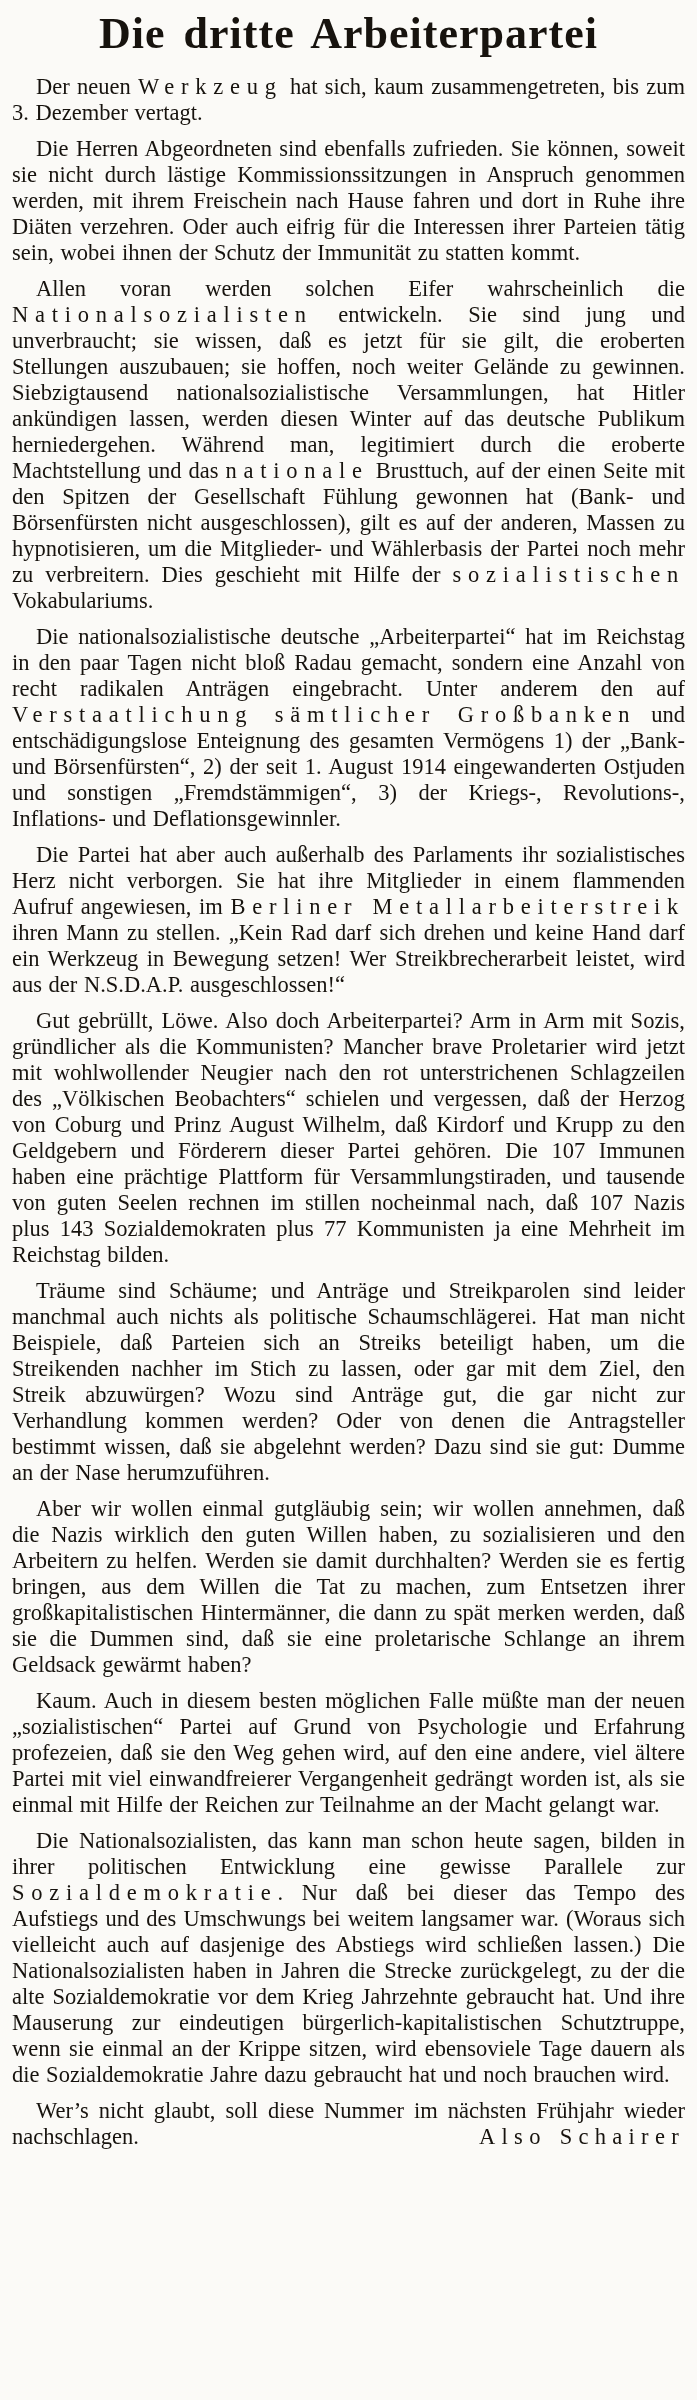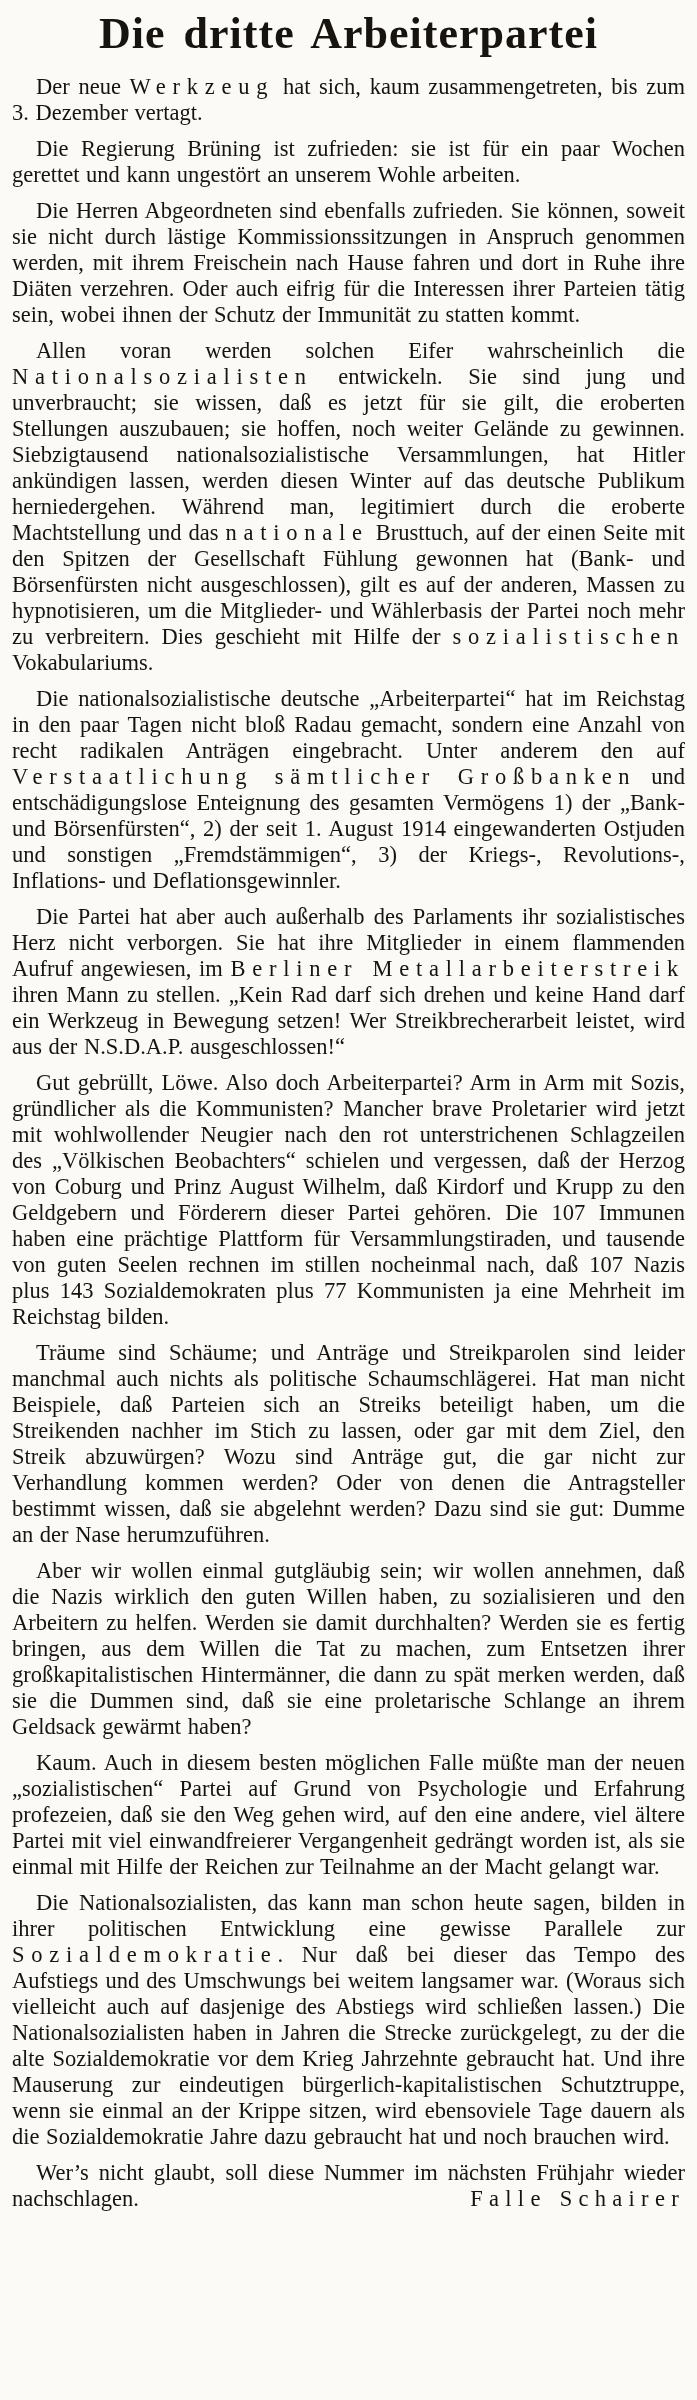--- a/index.html
+++ b/index.html
@@ -45,26 +45,25 @@
     padding-left:12px;
   }
   .para::after{content:"";display:block;clear:both;}
 </style>
 </head>
 <body>
 
 <div class="page">
   <h1 class="article-title">Die dritte Arbeiterpartei</h1>
   <div id="article-body">
-      <p class="para"><span class="">Der neue </span><span class="sperr">Werkzeug</span><span class=""> hat sich, kaum zusammengetreten, bis zum 3. Dezember vertagt.</span></p>
-      <p class="para"><span class="">Die Regierung Brüning ist zufrieden: sie ist für ein paar Wochen gerettet und kann ungestört an unserem Wohle arbeiten.</span></p>
+      <p class="para"><span class="">Der neuen </span><span class="sperr">Werkzeug</span><span class=""> hat sich, kaum zusammengetreten, bis zum 3. Dezember vertagt.</span></p>
       <p class="para"><span class="">Die Herren Abgeordneten sind ebenfalls zufrieden. Sie können, soweit sie nicht durch lästige Kommissionssitzungen in Anspruch genommen werden, mit ihrem Freischein nach Hause fahren und dort in Ruhe ihre Diäten verzehren. Oder auch eifrig für die Interessen ihrer Parteien tätig sein, wobei ihnen der Schutz der Immunität zu statten kommt.</span></p>
       <p class="para"><span class="">Allen voran werden solchen Eifer wahrscheinlich die </span><span class="sperr">Nationalsozialisten</span><span class=""> entwickeln. Sie sind jung und unverbraucht; sie wissen, daß es jetzt für sie gilt, die eroberten Stellungen auszubauen; sie hoffen, noch weiter Gelände zu gewinnen. Siebzigtausend nationalsozialistische Versammlungen, hat Hitler ankündigen lassen, werden diesen Winter auf das deutsche Publikum herniedergehen. Während man, legitimiert durch die eroberte Machtstellung und das </span><span class="sperr">nationale</span><span class=""> Brusttuch, auf der einen Seite mit den Spitzen der Gesellschaft Fühlung gewonnen hat (Bank- und Börsenfürsten nicht ausgeschlossen), gilt es auf der anderen, Massen zu hypnotisieren, um die Mitglieder- und Wählerbasis der Partei noch mehr zu verbreitern. Dies geschieht mit Hilfe der </span><span class="sperr">sozialistischen</span><span class=""> Vokabulariums.</span></p>
       <p class="para"><span class="">Die nationalsozialistische deutsche „Arbeiterpartei“ hat im Reichstag in den paar Tagen nicht bloß Radau gemacht, sondern eine Anzahl von recht radikalen Anträgen eingebracht. Unter anderem den auf </span><span class="sperr">Verstaatlichung sämtlicher Großbanken</span><span class=""> und entschädigungslose Enteignung des gesamten Vermögens 1) der „Bank- und Börsenfürsten“, 2) der seit 1. August 1914 eingewanderten Ostjuden und sonstigen „Fremdstämmigen“, 3) der Kriegs-, Revolutions-, Inflations- und Deflationsgewinnler.</span></p>
       <p class="para"><span class="">Die Partei hat aber auch außerhalb des Parlaments ihr sozialistisches Herz nicht verborgen. Sie hat ihre Mitglieder in einem flammenden Aufruf angewiesen, im </span><span class="sperr">Berliner Metallarbeiterstreik</span><span class=""> ihren Mann zu stellen. „Kein Rad darf sich drehen und keine Hand darf ein Werkzeug in Bewegung setzen! Wer Streikbrecherarbeit leistet, wird aus der N.S.D.A.P. ausgeschlossen!“</span></p>
       <p class="para"><span class="">Gut gebrüllt, Löwe. Also doch Arbeiterpartei? Arm in Arm mit Sozis, gründlicher als die Kommunisten? Mancher brave Proletarier wird jetzt mit wohlwollender Neugier nach den rot unterstrichenen Schlagzeilen des „Völkischen Beobachters“ schielen und vergessen, daß der Herzog von Coburg und Prinz August Wilhelm, daß Kirdorf und Krupp zu den Geldgebern und Förderern dieser Partei gehören. Die 107 Immunen haben eine prächtige Plattform für Versammlungstiraden, und tausende von guten Seelen rechnen im stillen nocheinmal nach, daß 107 Nazis plus 143 Sozialdemokraten plus 77 Kommunisten ja eine Mehrheit im Reichstag bilden.</span></p>
       <p class="para"><span class="">Träume sind Schäume; und Anträge und Streikparolen sind leider manchmal auch nichts als politische Schaumschlägerei. Hat man nicht Beispiele, daß Parteien sich an Streiks beteiligt haben, um die Streikenden nachher im Stich zu lassen, oder gar mit dem Ziel, den Streik abzuwürgen? Wozu sind Anträge gut, die gar nicht zur Verhandlung kommen werden? Oder von denen die Antragsteller bestimmt wissen, daß sie abgelehnt werden? Dazu sind sie gut: Dumme an der Nase herumzuführen.</span></p>
       <p class="para"><span class="">Aber wir wollen einmal gutgläubig sein; wir wollen annehmen, daß die Nazis wirklich den guten Willen haben, zu sozialisieren und den Arbeitern zu helfen. Werden sie damit durchhalten? Werden sie es fertig bringen, aus dem Willen die Tat zu machen, zum Entsetzen ihrer großkapitalistischen Hintermänner, die dann zu spät merken werden, daß sie die Dummen sind, daß sie eine proletarische Schlange an ihrem Geldsack gewärmt haben?</span></p>
       <p class="para"><span class="">Kaum. Auch in diesem besten möglichen Falle müßte man der neuen „sozialistischen“ Partei auf Grund von Psychologie und Erfahrung profezeien, daß sie den Weg gehen wird, auf den eine andere, viel ältere Partei mit viel einwandfreierer Vergangenheit gedrängt worden ist, als sie einmal mit Hilfe der Reichen zur Teilnahme an der Macht gelangt war.</span></p>
       <p class="para"><span class="">Die Nationalsozialisten, das kann man schon heute sagen, bilden in ihrer politischen Entwicklung eine gewisse Parallele zur </span><span class="sperr">Sozialdemokratie</span><span class="">. Nur daß bei dieser das Tempo des Aufstiegs und des Umschwungs bei weitem langsamer war. (Woraus sich vielleicht auch auf dasjenige des Abstiegs wird schließen lassen.) Die Nationalsozialisten haben in Jahren die Strecke zurückgelegt, zu der die alte Sozialdemokratie vor dem Krieg Jahrzehnte gebraucht hat. Und ihre Mauserung zur eindeutigen bürgerlich-kapitalistischen Schutztruppe, wenn sie einmal an der Krippe sitzen, wird ebensoviele Tage dauern als die Sozialdemokratie Jahre dazu gebraucht hat und noch brauchen wird.</span></p>
-      <p class="para"><span class="">Wer’s nicht glaubt, soll diese Nummer im nächsten Frühjahr wieder nachschlagen.</span><span class="signature">Falle Schairer</span></p>
+      <p class="para"><span class="">Wer’s nicht glaubt, soll diese Nummer im nächsten Frühjahr wieder nachschlagen.</span><span class="signature">Also Schairer</span></p>
     </div>
 </div>
 
 </body></html>

